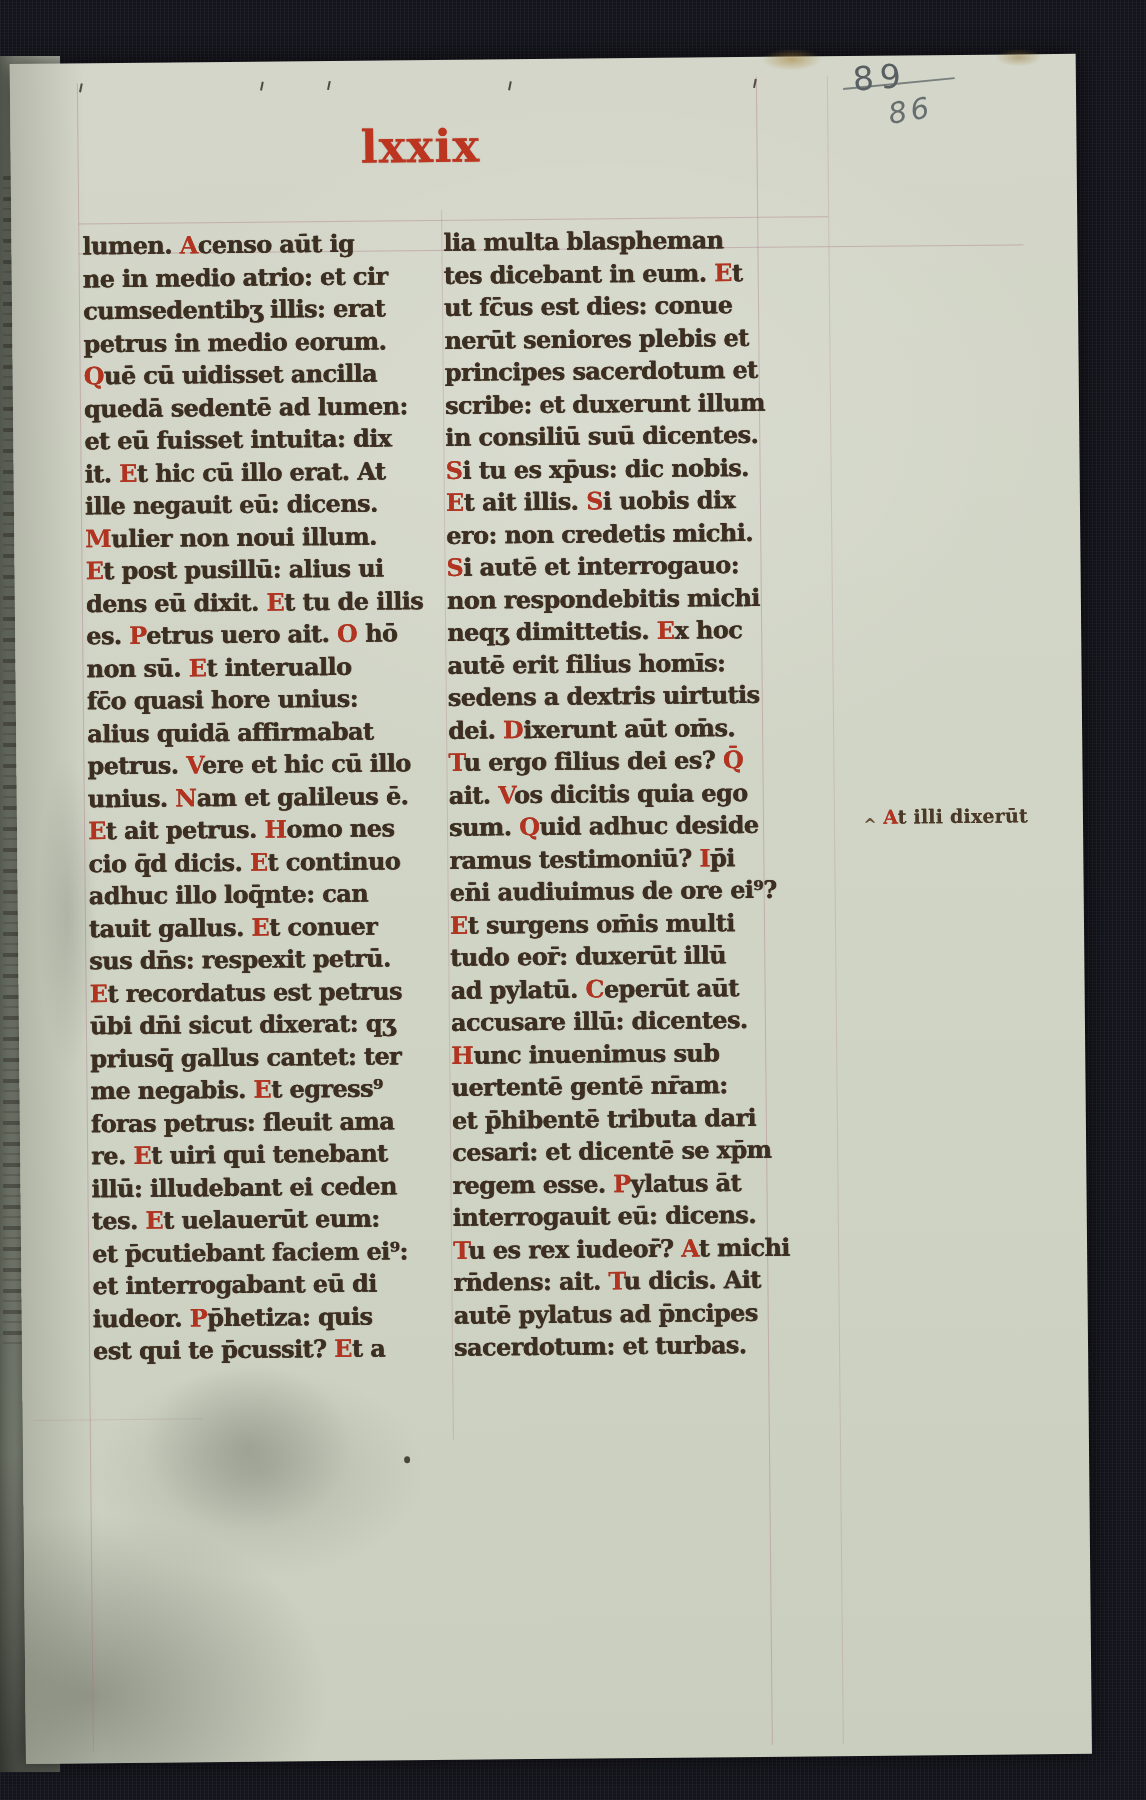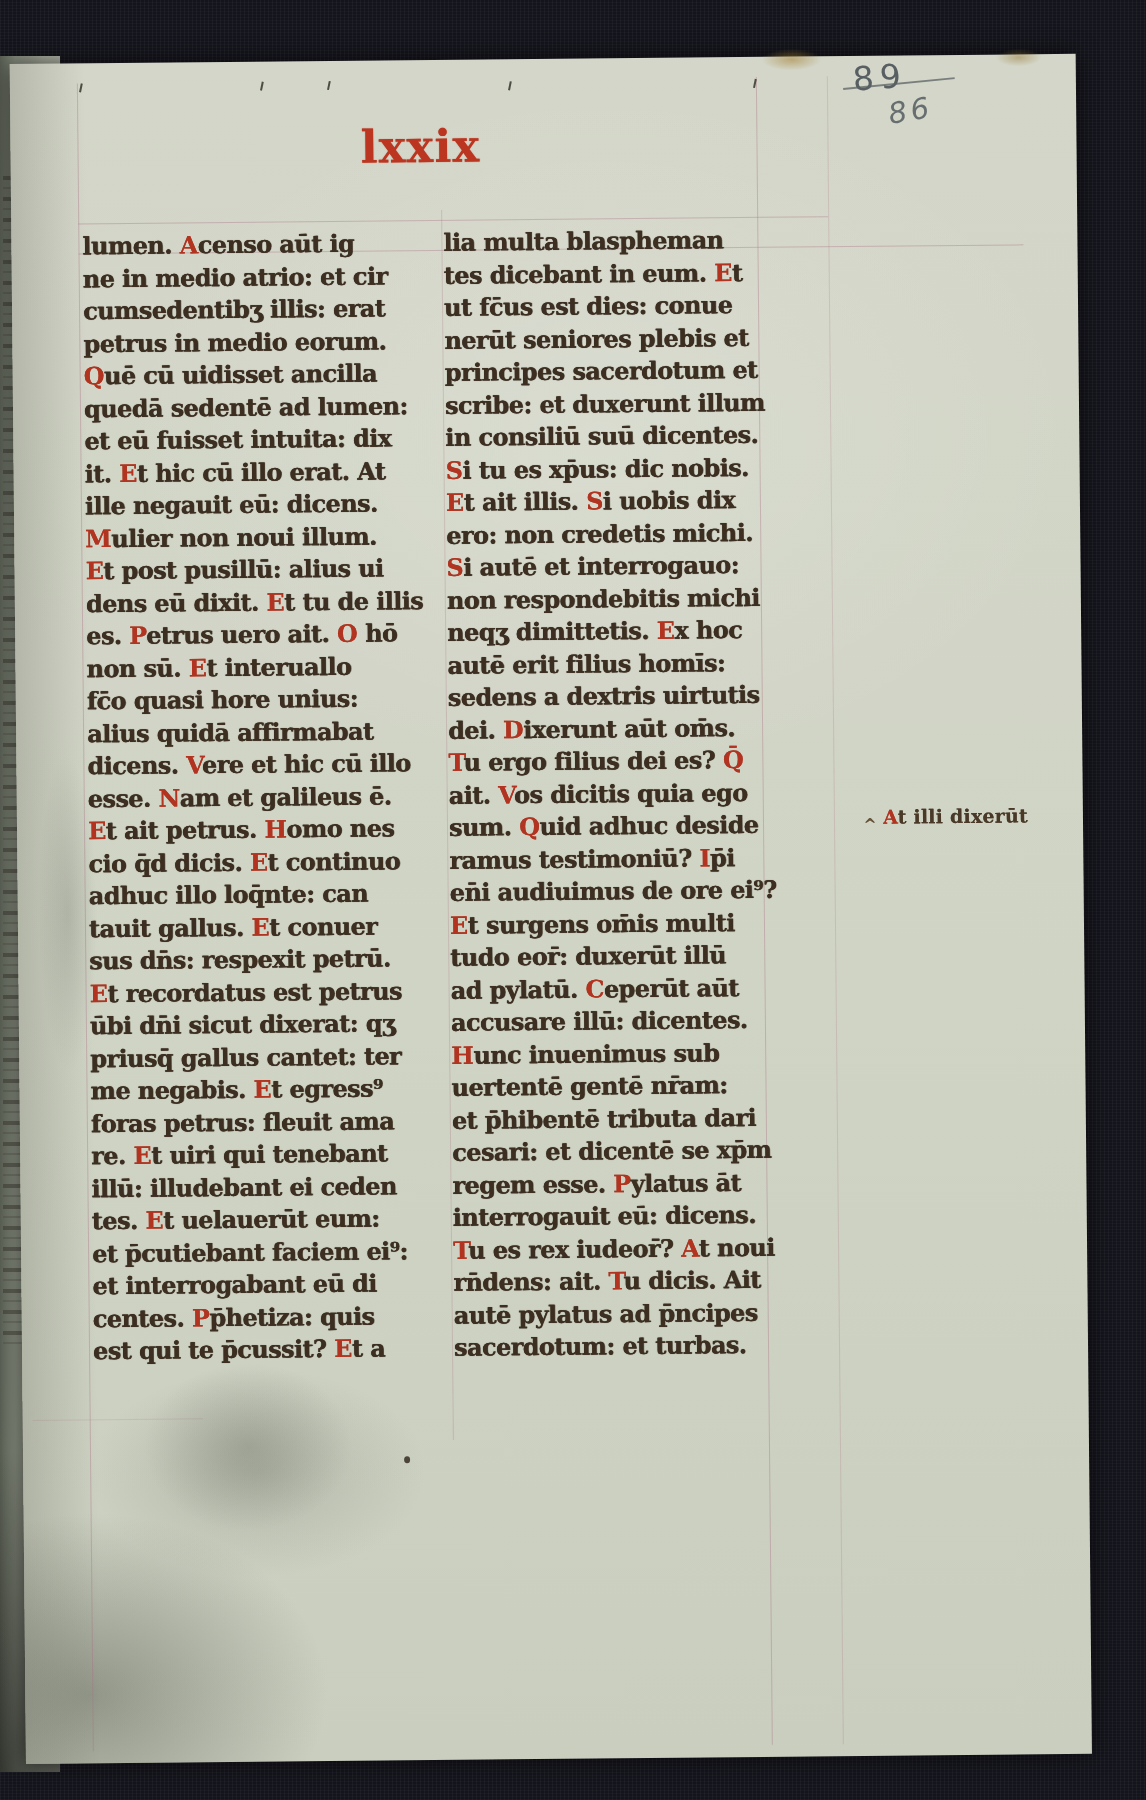--- a/index.html
+++ b/index.html
@@ -116,38 +116,38 @@
       <div class="tl"><span>et eū fuisset intuita: dix</span></div>
       <div class="tl"><span>it. </span><span class="rl">E</span><span>t hic cū illo erat. At</span></div>
       <div class="tl"><span>ille negauit eū: dicens.</span></div>
       <div class="tl"><span class="rl">M</span><span>ulier non noui illum.</span></div>
       <div class="tl"><span class="rl">E</span><span>t post pusillū: alius ui</span></div>
       <div class="tl"><span>dens eū dixit. </span><span class="rl">E</span><span>t tu de illis</span></div>
       <div class="tl"><span>es. </span><span class="rl">P</span><span>etrus uero ait. </span><span class="rl">O</span><span> hō</span></div>
       <div class="tl"><span>non sū. </span><span class="rl">E</span><span>t interuallo</span></div>
       <div class="tl"><span>fc̄o quasi hore unius:</span></div>
       <div class="tl"><span>alius quidā affirmabat</span></div>
-      <div class="tl"><span>dicens. </span><span class="rl">V</span><span>ere et hic cū illo</span></div>
-      <div class="tl"><span>esse. </span><span class="rl">N</span><span>am et galileus ē.</span></div>
+      <div class="tl"><span>petrus. </span><span class="rl">V</span><span>ere et hic cū illo</span></div>
+      <div class="tl"><span>unius. </span><span class="rl">N</span><span>am et galileus ē.</span></div>
       <div class="tl"><span class="rl">E</span><span>t ait petrus. </span><span class="rl">H</span><span>omo nes</span></div>
       <div class="tl"><span>cio q̄d dicis. </span><span class="rl">E</span><span>t continuo</span></div>
       <div class="tl"><span>adhuc illo loq̄nte: can</span></div>
       <div class="tl"><span>tauit gallus. </span><span class="rl">E</span><span>t conuer</span></div>
       <div class="tl"><span>sus dn̄s: respexit petrū.</span></div>
       <div class="tl"><span class="rl">E</span><span>t recordatus est petrus</span></div>
       <div class="tl"><span>ūbi dn̄i sicut dixerat: qʒ</span></div>
       <div class="tl"><span>priusq̄ gallus cantet: ter</span></div>
       <div class="tl"><span>me negabis. </span><span class="rl">E</span><span>t egress⁹</span></div>
       <div class="tl"><span>foras petrus: fleuit ama</span></div>
       <div class="tl"><span>re. </span><span class="rl">E</span><span>t uiri qui tenebant</span></div>
       <div class="tl"><span>illū: illudebant ei ceden</span></div>
       <div class="tl"><span>tes. </span><span class="rl">E</span><span>t uelauerūt eum:</span></div>
       <div class="tl"><span>et p̄cutiebant faciem ei⁹:</span></div>
       <div class="tl"><span>et interrogabant eū di</span></div>
-      <div class="tl"><span>centes. </span><span class="rl">P</span><span>p̄hetiza: quis</span></div>
+      <div class="tl"><span>iudeor. </span><span class="rl">P</span><span>p̄hetiza: quis</span></div>
       <div class="tl"><span>est qui te p̄cussit? </span><span class="rl">E</span><span>t a</span></div>
     </div>
   <div class="col col-right">
       <div class="tl"><span>lia multa blaspheman</span></div>
       <div class="tl"><span>tes dicebant in eum. </span><span class="rl">E</span><span>t</span></div>
       <div class="tl"><span>ut fc̄us est dies: conue</span></div>
       <div class="tl"><span>nerūt seniores plebis et</span></div>
       <div class="tl"><span>principes sacerdotum et</span></div>
       <div class="tl"><span>scribe: et duxerunt illum</span></div>
       <div class="tl"><span>in consiliū suū dicentes.</span></div>
@@ -168,21 +168,21 @@
       <div class="tl"><span class="rl">E</span><span>t surgens om̄is multi</span></div>
       <div class="tl"><span>tudo eor̄: duxerūt illū</span></div>
       <div class="tl"><span>ad pylatū. </span><span class="rl">C</span><span>eperūt aūt</span></div>
       <div class="tl"><span>accusare illū: dicentes.</span></div>
       <div class="tl"><span class="rl">H</span><span>unc inuenimus sub</span></div>
       <div class="tl"><span>uertentē gentē nr̄am:</span></div>
       <div class="tl"><span>et p̄hibentē tributa dari</span></div>
       <div class="tl"><span>cesari: et dicentē se xp̄m</span></div>
       <div class="tl"><span>regem esse. </span><span class="rl">P</span><span>ylatus āt</span></div>
       <div class="tl"><span>interrogauit eū: dicens.</span></div>
-      <div class="tl"><span class="rl">T</span><span>u es rex iudeor̄? </span><span class="rl">A</span><span>t noui</span></div>
+      <div class="tl"><span class="rl">T</span><span>u es rex iudeor̄? </span><span class="rl">A</span><span>t michi</span></div>
       <div class="tl"><span>rn̄dens: ait. </span><span class="rl">T</span><span>u dicis. Ait</span></div>
       <div class="tl"><span>autē pylatus ad p̄ncipes</span></div>
       <div class="tl"><span>sacerdotum: et turbas.</span></div>
     </div>
 
   <div class="note">
     <span class="caret">^</span><span><span class="rl">A</span><span>t illi dixerūt</span></span>
   </div>
 
   <div class="stain stain-a"></div>

